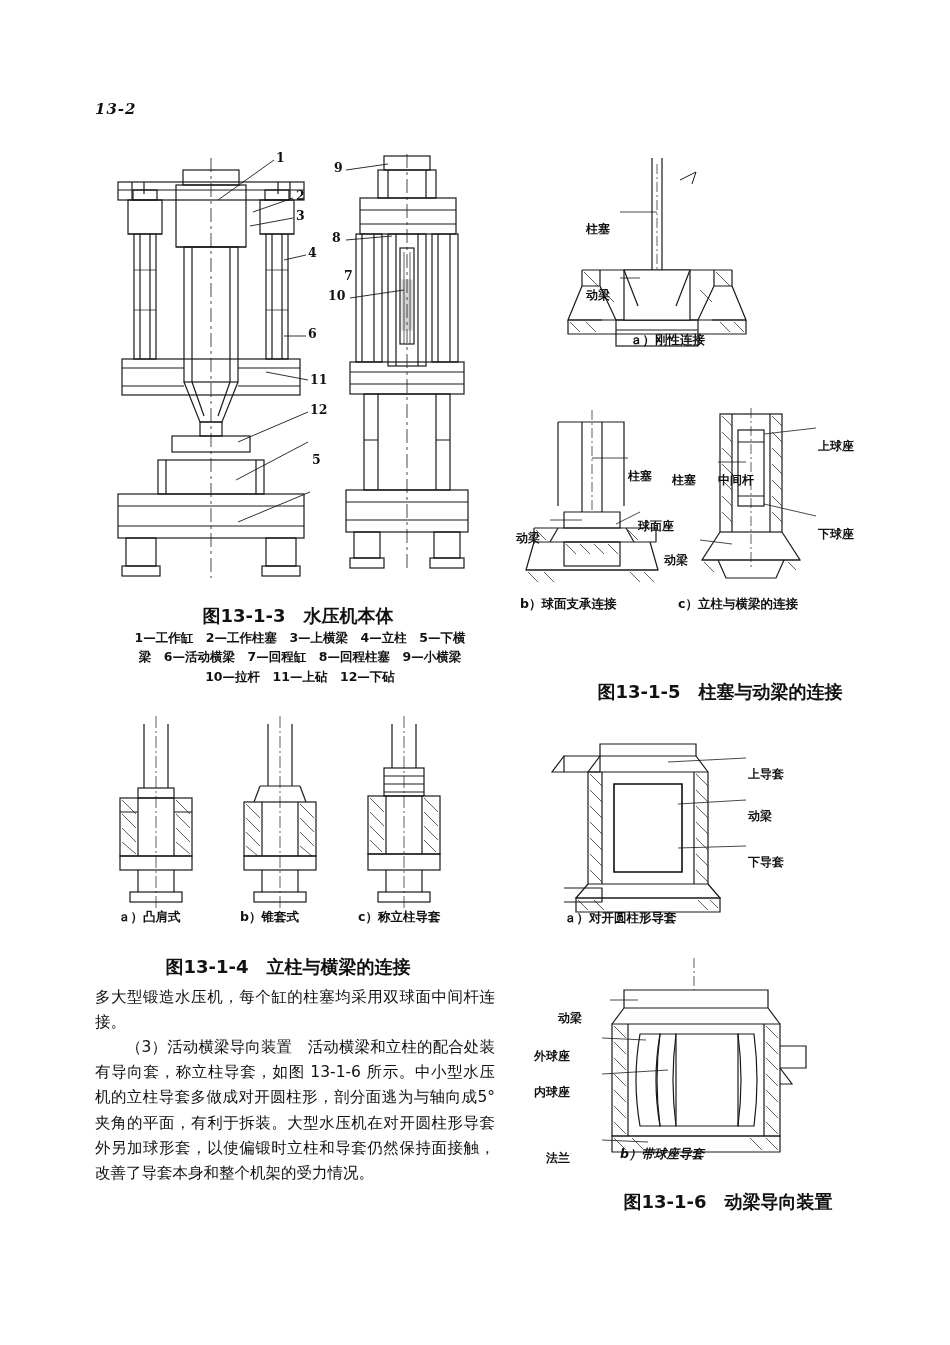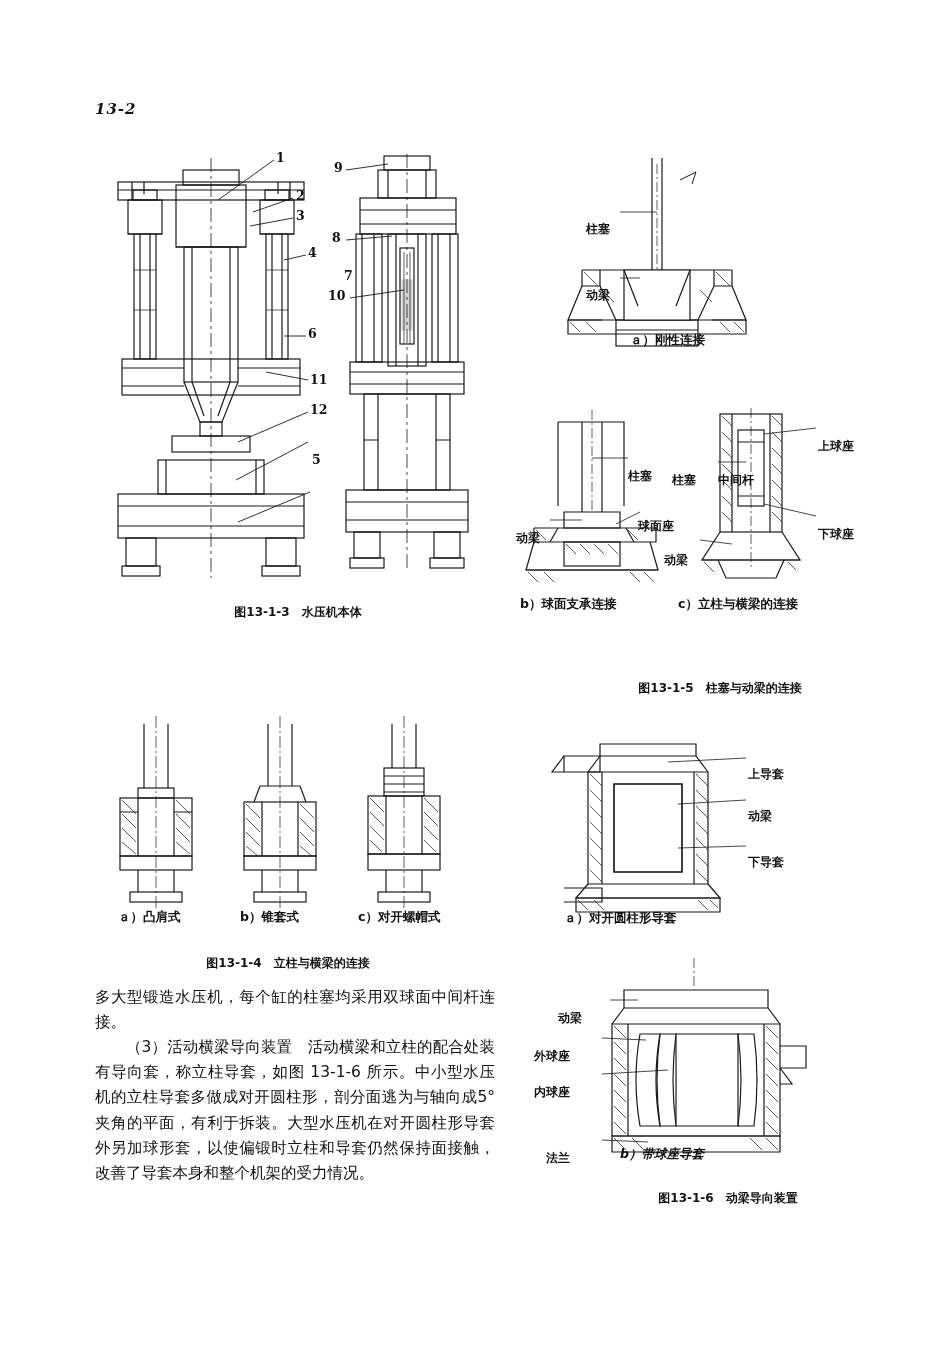--- a/index.html
+++ b/index.html
@@ -11,21 +11,21 @@
     position:relative;
     overflow:hidden;
   }
   .page{position:absolute;inset:0;}
   .pagenum{
     position:absolute;left:95px;top:100px;
     font-family:"DejaVu Serif","Liberation Serif",serif;
     font-style:italic;font-weight:bold;font-size:15px;letter-spacing:1px;
   }
   .fig-cap{
-    text-align:center;font-size:12px;font-weight:bold;
+    text-align:center;font-size:18px;font-weight:bold;
     font-family:"DejaVu Sans","Liberation Sans",sans-serif;
   }
   .legend{
     text-align:center;font-size:12.5px;line-height:1.55;font-weight:bold;
   }
   .label{
     position:absolute;font-size:12px;font-weight:bold;white-space:nowrap;margin-top:18px;
   }
   .num{
     position:absolute;font-size:12.5px;font-weight:bold;
@@ -168,20 +168,25 @@
     <div class="num" style="left:222px;top:232px;">11</div>
     <div class="num" style="left:222px;top:262px;">12</div>
     <div class="num" style="left:224px;top:312px;">5</div>
     <div class="num" style="left:246px;top:20px;">9</div>
     <div class="num" style="left:244px;top:90px;">8</div>
     <div class="num" style="left:256px;top:128px;">7</div>
     <div class="num" style="left:240px;top:148px;">10</div>
   </div>
 
   <div class="fig-cap" style="position:absolute;left:88px;top:604px;width:420px;">图13-1-3　水压机本体</div>
+  <div class="legend" style="position:absolute;left:80px;top:628px;width:440px;">
+    <div>1—工作缸　2—工作柱塞　3—上横梁　4—立柱　5—下横</div>
+    <div>梁　6—活动横梁　7—回程缸　8—回程柱塞　9—小横梁</div>
+    <div>10—拉杆　11—上砧　12—下砧</div>
+  </div>
 
   <div style="position:absolute;left:100px;top:716px;width:400px;height:220px;">
     <svg width="400" height="220" viewBox="0 0 400 220">
       <g class="ln" stroke-width="1.2">
 
         <path d="M44 8 v64 M68 8 v64"></path>
         <rect x="38" y="72" width="36" height="10"></rect>
         <rect x="20" y="82" width="72" height="58"></rect>
         <path d="M20 96 h18 M74 96 h18"></path>
         <path d="M38 82 v58 M74 82 v58"></path>
@@ -218,21 +223,21 @@
         <rect x="278" y="176" width="52" height="10"></rect>
         <path d="M304 0 v192" stroke-dasharray="12,3,2,3" stroke-width="0.7"></path>
         <g class="hatch">
           <path d="M270 82 l14 14 M270 96 l14 14 M270 110 l14 14 M270 124 l12 12"></path>
           <path d="M324 82 l14 14 M324 96 l14 14 M324 110 l14 14 M324 124 l12 12"></path>
         </g>
       </g>
     </svg>
     <div class="subcap" style="left:18px;top:193px;">ａ）凸肩式</div>
     <div class="subcap" style="left:140px;top:193px;">b）锥套式</div>
-    <div class="subcap" style="left:258px;top:193px;">c）对开螺帽式</div>
+    <div class="subcap" style="left:258px;top:193px;">c）称立柱导套</div>
   </div>
   <div class="fig-cap" style="position:absolute;left:88px;top:955px;width:400px;">图13-1-4　立柱与横梁的连接</div>
 
   <div class="body-text">
     <p>多大型锻造水压机，每个缸的柱塞均采用双球面中间杆连接。</p>
     <p class="indent">（3）活动横梁导向装置　活动横梁和立柱的配合处装有导向套，称立柱导套，如图 13-1-6 所示。中小型水压机的立柱导套多做成对开圆柱形，剖分面逃为与轴向成5°夹角的平面，有利于拆装。大型水压机在对开圆柱形导套外另加球形套，以使偏锻时立柱和导套仍然保持面接触，改善了导套本身和整个机架的受力情况。</p>
   </div>
 
   <div style="position:absolute;left:520px;top:150px;width:400px;height:210px;">
     <svg width="400" height="210" viewBox="0 0 400 210">

